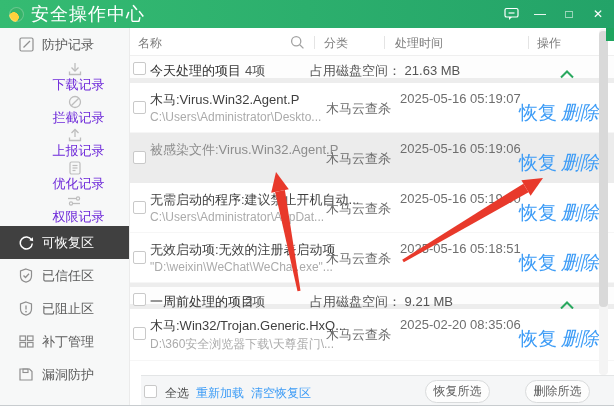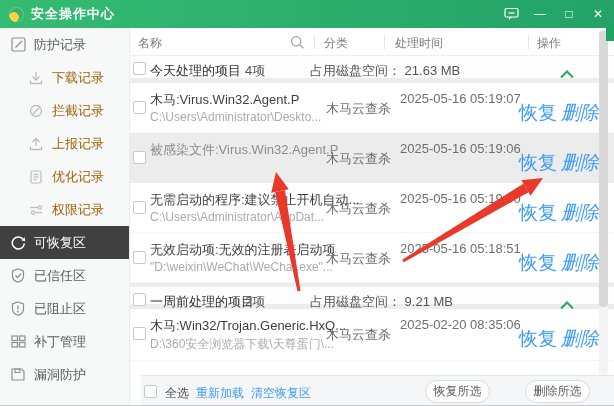--- a/index.html
+++ b/index.html
@@ -6,31 +6,31 @@
   body{font-family:"Liberation Sans","DejaVu Sans",sans-serif;background:#888;}
   *{box-sizing:border-box;}
   .window{position:relative;width:614px;height:406px;background:#fff;overflow:hidden;
           border-bottom:1px solid #c8cccf;}
   
   .titlebar{position:absolute;left:0;top:0;width:614px;height:28px;
             background:linear-gradient(90deg,#35bb72,#23a368);display:flex;align-items:center;}
   .logo{width:15px;height:15px;border-radius:50%;margin-left:9px;
         background:radial-gradient(circle at 32% 68%,#ffd23d 0 33%,#37b469 36% 100%);
         box-shadow:inset 0 0 0 1px rgba(255,255,255,.25);}
-  .title{color:#fff;font-size:13px;margin-left:7px;letter-spacing:1px;font-weight:bold;}
+  .title{color:#fff;font-size:18px;margin-left:7px;letter-spacing:1px;}
   .win-controls{position:absolute;right:8px;top:0;height:28px;display:flex;align-items:center;gap:13px;color:#fff;}
   .win-btn{width:16px;height:16px;display:flex;align-items:center;justify-content:center;
            font-size:12px;cursor:pointer;line-height:1;}
   
   .sidebar{position:absolute;left:0;top:28px;width:130px;height:378px;background:#f7f8f8;
            border-right:1px solid #ebebeb;}
   .side-item{height:33px;display:flex;align-items:center;font-size:13px;color:#5a5a5a;cursor:pointer;}
   .side-item .ico{width:16px;height:16px;margin-right:8px;display:flex;align-items:center;justify-content:center;color:#8f8f8f;}
-  .side-item.top{padding-left:10px;}
-  .side-item.sub{padding-left:28px;color:#a16207;}
+  .side-item.top{padding-left:18px;}
+  .side-item.sub{padding-left:28px;color:#6d28d9;flex-direction:column;}
   .side-item.sub .ico{color:#bdbdbd;}
   .side-item.active{background:#404040;color:#fff;}
   .side-item.active .ico{color:#fff;}
   .side-item svg{display:block;}
   
   .main{position:absolute;left:130px;top:28px;width:484px;height:378px;background:#fff;}
   .thead{position:relative;height:28px;border-bottom:1px solid #efefef;font-size:12px;color:#7d7d7d;}
   .thead span{position:absolute;top:7px;}
   .th-name{left:8px;}  .th-cat{left:194px;} .th-time{left:265px;} .th-op{left:407px;}
   .th-div{position:absolute;top:8px;width:1px;height:13px;background:#e4e4e4;}

